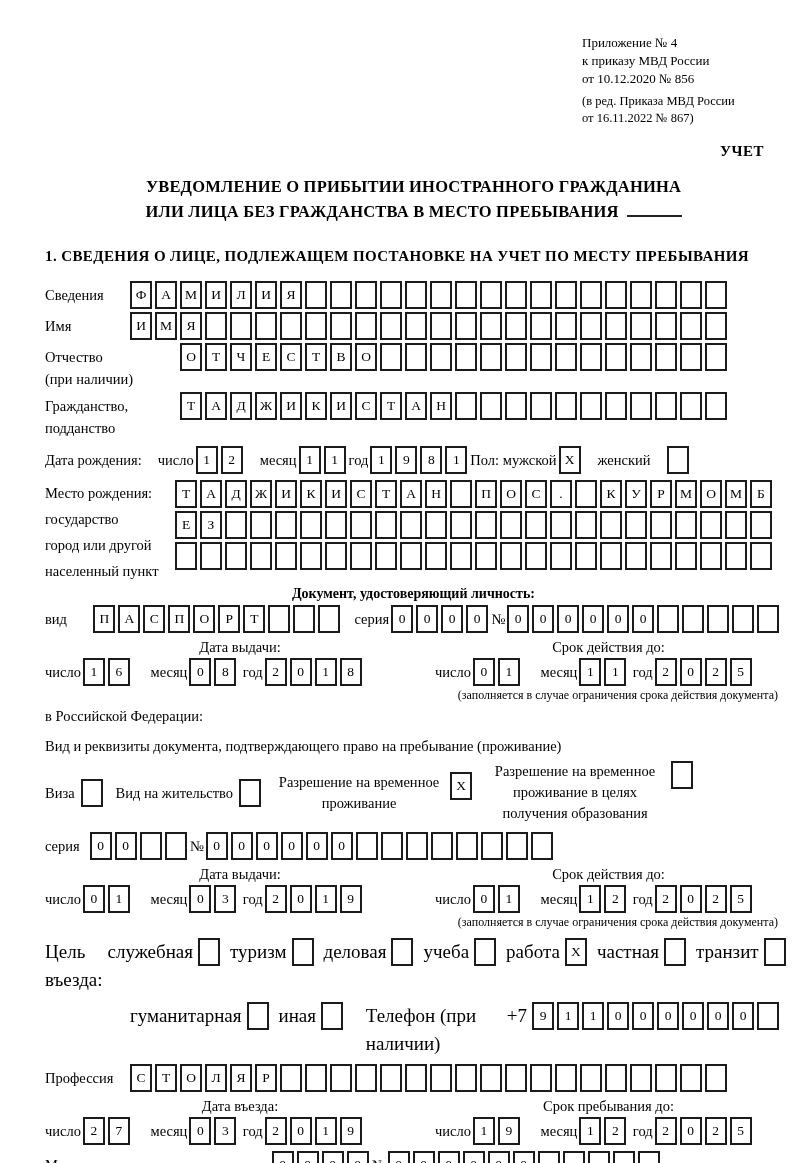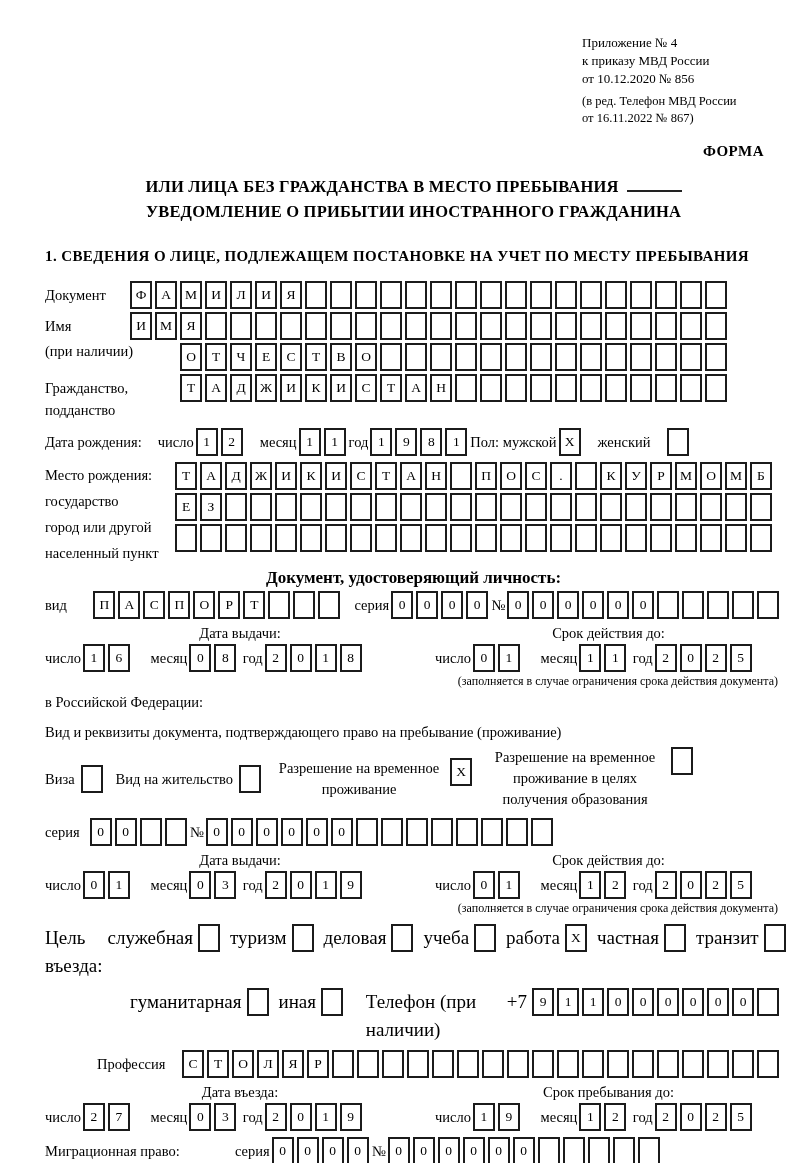--- a/index.html
+++ b/index.html
@@ -61,46 +61,47 @@
 </head>
 <body>
 
 <div class="page">
 
   <div class="hdr-right">
     <div>Приложение № 4</div>
     <div>к приказу МВД России</div>
     <div>от 10.12.2020 № 856</div>
     <div class="hdr-rev">
-      <div>(в ред. Телефон МВД России</div>
+      <div>(в ред. Приказа МВД России</div>
       <div>от 16.11.2022 № 867)</div>
     </div>
   </div>
 
-  <div class="form-label">ФОРМА</div>
+  <div class="form-label">УЧЕТ</div>
 
   <div class="title">
+    <div>УВЕДОМЛЕНИЕ О ПРИБЫТИИ ИНОСТРАННОГО ГРАЖДАНИНА</div>
     <div><span>ИЛИ ЛИЦА БЕЗ ГРАЖДАНСТВА В МЕСТО ПРЕБЫВАНИЯ</span><span class="blank-line"></span></div>
-    <div>УВЕДОМЛЕНИЕ О ПРИБЫТИИ ИНОСТРАННОГО ГРАЖДАНИНА</div>
   </div>
 
   <div class="sec-head">1. СВЕДЕНИЯ О ЛИЦЕ, ПОДЛЕЖАЩЕМ ПОСТАНОВКЕ НА УЧЕТ ПО МЕСТУ ПРЕБЫВАНИЯ</div>
 
   <div class="frow" style="margin-top:16px;">
-    <div class="flabel lab85">Документ</div>
+    <div class="flabel lab85">Сведения</div>
     <div class="cellrow"><span class="cell">Ф</span><span class="cell">А</span><span class="cell">М</span><span class="cell">И</span><span class="cell">Л</span><span class="cell">И</span><span class="cell">Я</span><span class="cell"></span><span class="cell"></span><span class="cell"></span><span class="cell"></span><span class="cell"></span><span class="cell"></span><span class="cell"></span><span class="cell"></span><span class="cell"></span><span class="cell"></span><span class="cell"></span><span class="cell"></span><span class="cell"></span><span class="cell"></span><span class="cell"></span><span class="cell"></span><span class="cell"></span></div>
   </div>
 
   <div class="frow">
     <div class="flabel lab85">Имя</div>
     <div class="cellrow"><span class="cell">И</span><span class="cell">М</span><span class="cell">Я</span><span class="cell"></span><span class="cell"></span><span class="cell"></span><span class="cell"></span><span class="cell"></span><span class="cell"></span><span class="cell"></span><span class="cell"></span><span class="cell"></span><span class="cell"></span><span class="cell"></span><span class="cell"></span><span class="cell"></span><span class="cell"></span><span class="cell"></span><span class="cell"></span><span class="cell"></span><span class="cell"></span><span class="cell"></span><span class="cell"></span><span class="cell"></span></div>
   </div>
 
   <div class="frow">
     <div class="flabel lab135">
+      <div>Отчество</div>
       <div class="flabel2">(при наличии)</div>
     </div>
     <div class="cellrow"><span class="cell">О</span><span class="cell">Т</span><span class="cell">Ч</span><span class="cell">Е</span><span class="cell">С</span><span class="cell">Т</span><span class="cell">В</span><span class="cell">О</span><span class="cell"></span><span class="cell"></span><span class="cell"></span><span class="cell"></span><span class="cell"></span><span class="cell"></span><span class="cell"></span><span class="cell"></span><span class="cell"></span><span class="cell"></span><span class="cell"></span><span class="cell"></span><span class="cell"></span><span class="cell"></span></div>
   </div>
 
   <div class="frow">
     <div class="flabel lab135">
       <div>Гражданство,</div>
       <div class="flabel2">подданство</div>
     </div>
@@ -132,21 +133,21 @@
       <div>город или другой</div>
       <div>населенный пункт</div>
     </div>
     <div class="stack">
       <div class="cellrow"><span class="cell">Т</span><span class="cell">А</span><span class="cell">Д</span><span class="cell">Ж</span><span class="cell">И</span><span class="cell">К</span><span class="cell">И</span><span class="cell">С</span><span class="cell">Т</span><span class="cell">А</span><span class="cell">Н</span><span class="cell"></span><span class="cell">П</span><span class="cell">О</span><span class="cell">С</span><span class="cell">.</span><span class="cell"></span><span class="cell">К</span><span class="cell">У</span><span class="cell">Р</span><span class="cell">М</span><span class="cell">О</span><span class="cell">М</span><span class="cell">Б</span></div>
       <div class="cellrow"><span class="cell">Е</span><span class="cell">З</span><span class="cell"></span><span class="cell"></span><span class="cell"></span><span class="cell"></span><span class="cell"></span><span class="cell"></span><span class="cell"></span><span class="cell"></span><span class="cell"></span><span class="cell"></span><span class="cell"></span><span class="cell"></span><span class="cell"></span><span class="cell"></span><span class="cell"></span><span class="cell"></span><span class="cell"></span><span class="cell"></span><span class="cell"></span><span class="cell"></span><span class="cell"></span><span class="cell"></span></div>
       <div class="cellrow"><span class="cell"></span><span class="cell"></span><span class="cell"></span><span class="cell"></span><span class="cell"></span><span class="cell"></span><span class="cell"></span><span class="cell"></span><span class="cell"></span><span class="cell"></span><span class="cell"></span><span class="cell"></span><span class="cell"></span><span class="cell"></span><span class="cell"></span><span class="cell"></span><span class="cell"></span><span class="cell"></span><span class="cell"></span><span class="cell"></span><span class="cell"></span><span class="cell"></span><span class="cell"></span><span class="cell"></span></div>
     </div>
   </div>
 
-  <div style="text-align:center;font-weight:bold;font-size:17px;margin-top:2px;">Документ, удостоверяющий личность:</div>
+  <div style="text-align:center;font-weight:bold;font-size:14px;margin-top:2px;">Документ, удостоверяющий личность:</div>
 
   <div class="frow" style="margin-top:3px;">
     <span class="dlabel" style="width:58px;">вид</span>
     <span class="cellrow"><span class="cell">П</span><span class="cell">А</span><span class="cell">С</span><span class="cell">П</span><span class="cell">О</span><span class="cell">Р</span><span class="cell">Т</span><span class="cell"></span><span class="cell"></span><span class="cell"></span></span>
       <span class="dgap"></span>
     <span class="dlabel">серия</span>
     <span class="cellrow"><span class="cell">0</span><span class="cell">0</span><span class="cell">0</span><span class="cell">0</span></span>
     <span class="dlabel">№</span>
     <span class="cellrow"><span class="cell">0</span><span class="cell">0</span><span class="cell">0</span><span class="cell">0</span><span class="cell">0</span><span class="cell">0</span><span class="cell"></span><span class="cell"></span><span class="cell"></span><span class="cell"></span><span class="cell"></span></span>
   </div>
@@ -258,21 +259,21 @@
         <span class="olabel">иная</span>
         <span class="cellrow"><span class="cell"></span></span>
       </span>
     <span class="dgap" style="width:20px;"></span>
     <span class="olabel">Телефон (при наличии)</span>
     <span class="dgap" style="width:24px;"></span>
     <span class="olabel">+7</span>
     <span class="cellrow"><span class="cell">9</span><span class="cell">1</span><span class="cell">1</span><span class="cell">0</span><span class="cell">0</span><span class="cell">0</span><span class="cell">0</span><span class="cell">0</span><span class="cell">0</span><span class="cell"></span></span>
   </div>
 
-  <div class="frow" style="margin-top:6px;justify-content:flex-end;">
+  <div class="frow" style="margin-top:6px;">
     <div class="flabel lab85">Профессия</div>
     <div class="cellrow"><span class="cell">С</span><span class="cell">Т</span><span class="cell">О</span><span class="cell">Л</span><span class="cell">Я</span><span class="cell">Р</span><span class="cell"></span><span class="cell"></span><span class="cell"></span><span class="cell"></span><span class="cell"></span><span class="cell"></span><span class="cell"></span><span class="cell"></span><span class="cell"></span><span class="cell"></span><span class="cell"></span><span class="cell"></span><span class="cell"></span><span class="cell"></span><span class="cell"></span><span class="cell"></span><span class="cell"></span><span class="cell"></span></div>
   </div>
 
   <div class="dates-head">
     <span class="dh-l">Дата въезда:</span>
     <span class="dh-r">Срок пребывания до:</span>
   </div>
   <div class="dates-line">
     <span class="dg-l">

